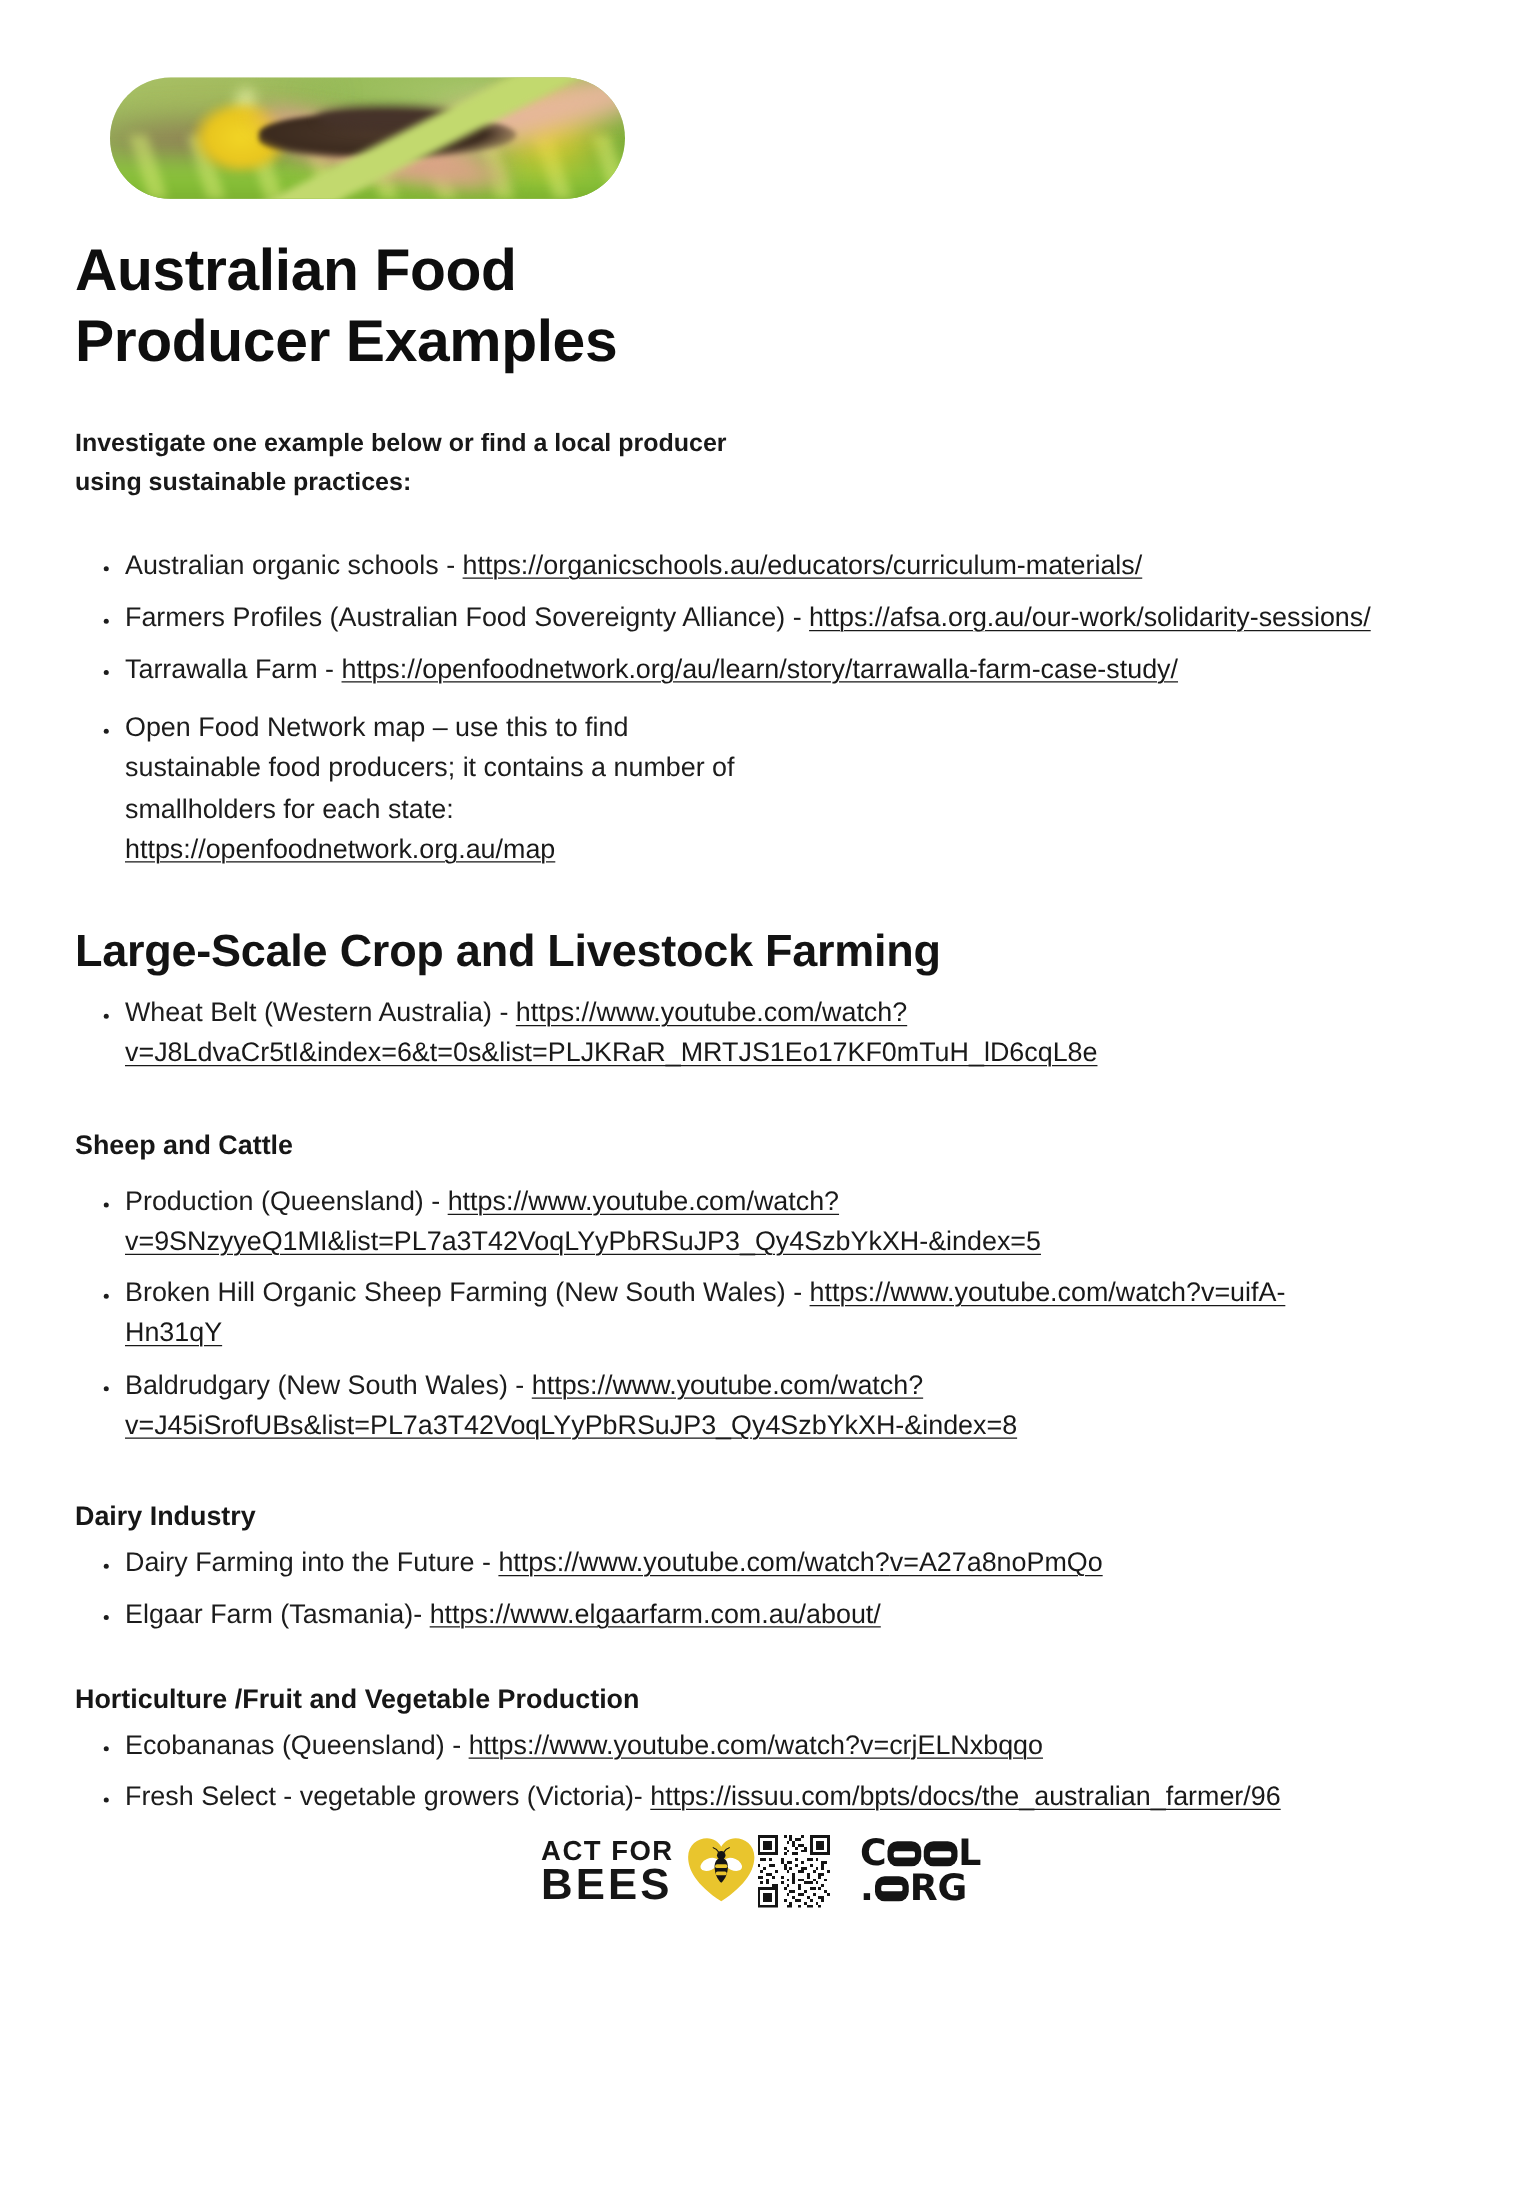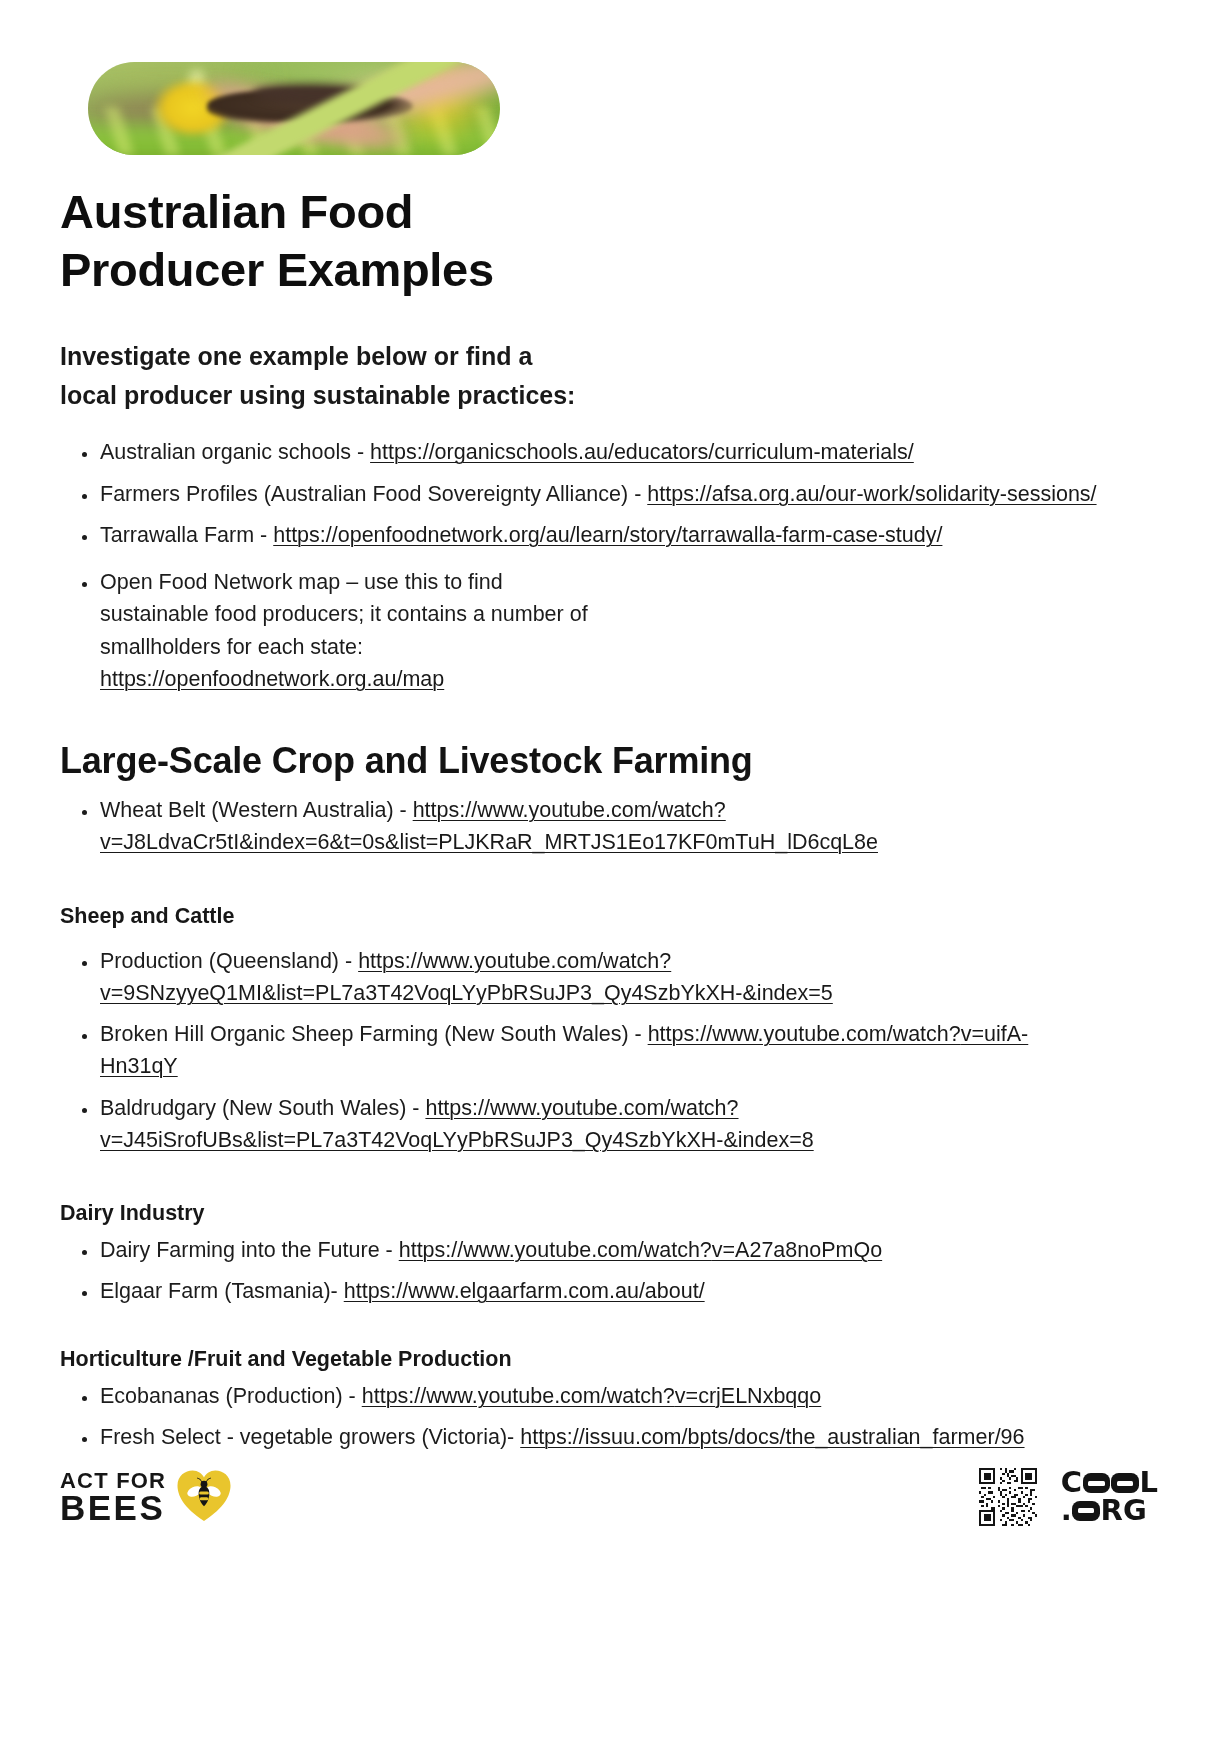--- a/index.html
+++ b/index.html
@@ -58,22 +58,22 @@
   .ph-dandelion2 { right:2%; bottom:8%; width:110px; height:96px;
     background:radial-gradient(ellipse,#f0d22a 0%,rgba(240,210,42,0) 72%); filter:blur(8px); }
 
   
   h1.page-title {
     font-size:47px; line-height:1.23; font-weight:800;
     letter-spacing:-.3px; color:#0e0e0e;
     max-width:520px; margin:2px 0 38px 0;
   }
   .intro {
-    font-size:25px; font-weight:700; line-height:1.55;
-    max-width:532px; margin:0 0 22px 0; color:#191919;
+    font-size:20px; font-weight:700; line-height:1.55;
+    max-width:532px; margin:0 0 34px 0; color:#191919;
   }
   h2.section-heading {
     font-size:36px; font-weight:700; color:#131313;
     margin:30px 0 12px 0; letter-spacing:-.2px;
   }
   h3.sub-heading {
     font-size:21.5px; font-weight:800; color:#171717;
     margin:30px 0 16px 0;
   }
   h3.first { margin:2px 0 12px 0; }
@@ -88,21 +88,21 @@
   ul.clear-photo { clear:right; }
   .lnk {
     color:#191919; text-decoration:underline;
     text-decoration-thickness:1.2px; text-underline-offset:3px;
     overflow-wrap:normal; cursor:pointer;
   }
 
   
   .footer {
     margin-top:auto;
-    display:flex; justify-content:space-between; align-items:center;
+    display:flex; justify-content:center; align-items:center;
   }
   .afb { display:flex; align-items:center; gap:9px; }
   .afb-text { display:flex; flex-direction:column; color:#161616; font-weight:800; }
   .afb-l1 { font-size:22px; letter-spacing:1.2px; line-height:1; }
   .afb-l2 { font-size:35px; letter-spacing:2.5px; line-height:.92; }
   .footer-right { display:flex; align-items:center; gap:24px; }
   .coolorg {
     font-family:"DejaVu Sans", sans-serif;
     font-weight:800; font-size:29px; line-height:.95;
     color:#141414; letter-spacing:0; text-align:left;
@@ -189,21 +189,21 @@
       <span>Dairy Farming into the Future - </span><a class="lnk">https://www.youtube.com/watch?<wbr>v=A27a8noPmQo</a>
     </li>
     <li>
       <span>Elgaar Farm (Tasmania)- </span><a class="lnk">https://www.elgaarfarm.com.au/about/</a>
     </li>
   </ul>
 
   <h3 class="sub-heading tight" style="margin-top:24px;">Horticulture /Fruit and Vegetable Production</h3>
   <ul class="bullets">
     <li>
-      <span>Ecobananas (Production) - </span><a class="lnk">https://www.youtube.com/watch?<wbr>v=crjELNxbqqo</a>
+      <span>Ecobananas (Queensland) - </span><a class="lnk">https://www.youtube.com/watch?<wbr>v=crjELNxbqqo</a>
     </li>
     <li>
       <span>Fresh Select - vegetable growers (Victoria)- </span><a class="lnk">https://issuu.com/bpts/docs/the_australian_farmer/96</a>
     </li>
   </ul>
 
   <div class="footer">
 
     <div class="afb">
       <div class="afb-text">

